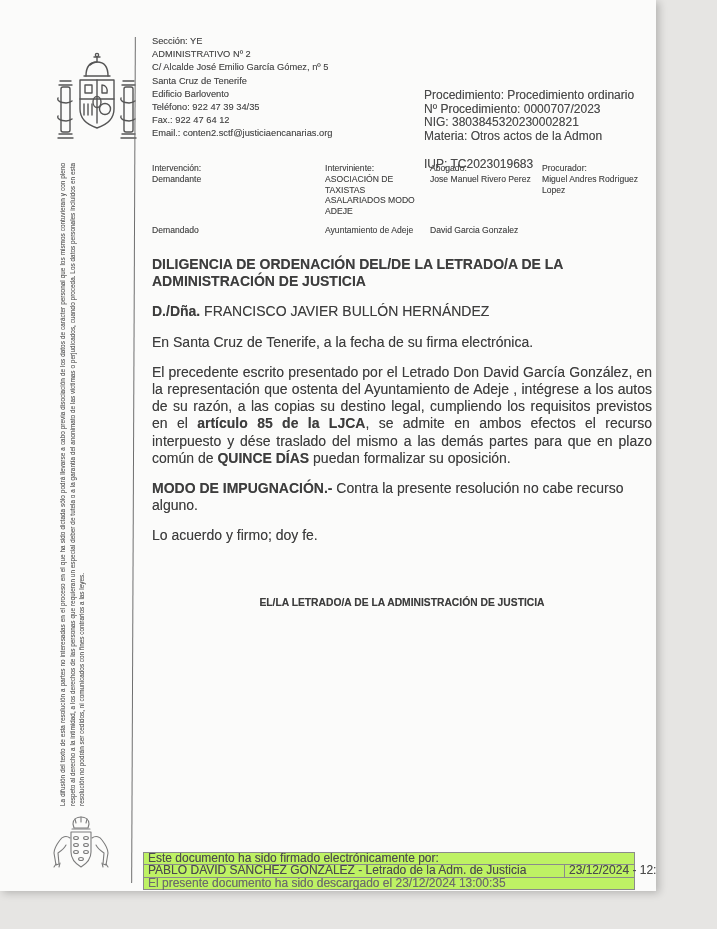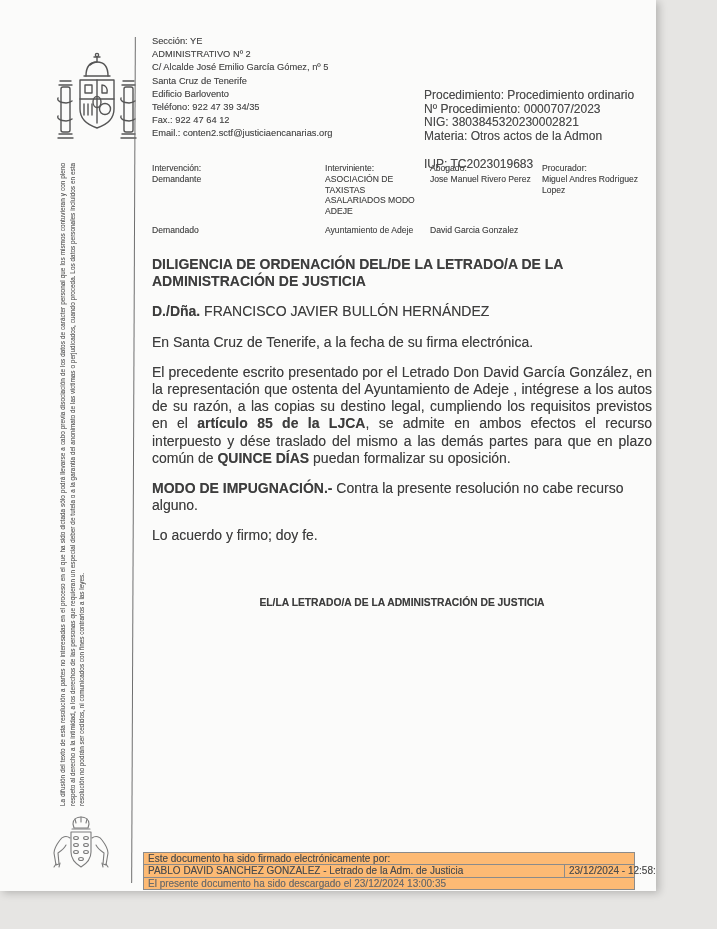--- a/index.html
+++ b/index.html
@@ -40,22 +40,22 @@
   .parties .r2{padding-top:8px;}
   
   .body-text{position:absolute;left:152px;top:256px;width:500px;font-size:14px;line-height:17.2px;color:#3d3d3d;}
   .body-text p{margin:0 0 13px 0;}
   .b{font-weight:bold;}
   .just{text-align:justify;}
   .sig-title{position:absolute;left:152px;top:597px;width:500px;text-align:center;font-weight:bold;font-size:10.3px;color:#3d3d3d;}
   
   .footer-table{
     position:absolute;left:143px;top:852px;width:490px;
-    font-size:10px;line-height:9.4px;color:#4c4c4c;
-    border:1px solid #8b8b8b;background:#fdba74;
+    font-size:12px;line-height:9.4px;color:#4c4c4c;
+    border:1px solid #8b8b8b;background:#bef264;
   }
   .fr{padding:1px 4px;}
   .fr + .fr{border-top:1px solid #8b8b8b;}
   .r2g{display:grid;grid-template-columns:420px 1fr;padding:0;}
   .r2g .c1{padding:1px 4px;}
   .r2g .c2{padding:1px 4px;border-left:1px solid #8b8b8b;white-space:nowrap;}
   .r4{color:#6d6d6d;filter:blur(.35px);}
   .wrapnum{word-break:break-all;}
 </style>
 </head>

